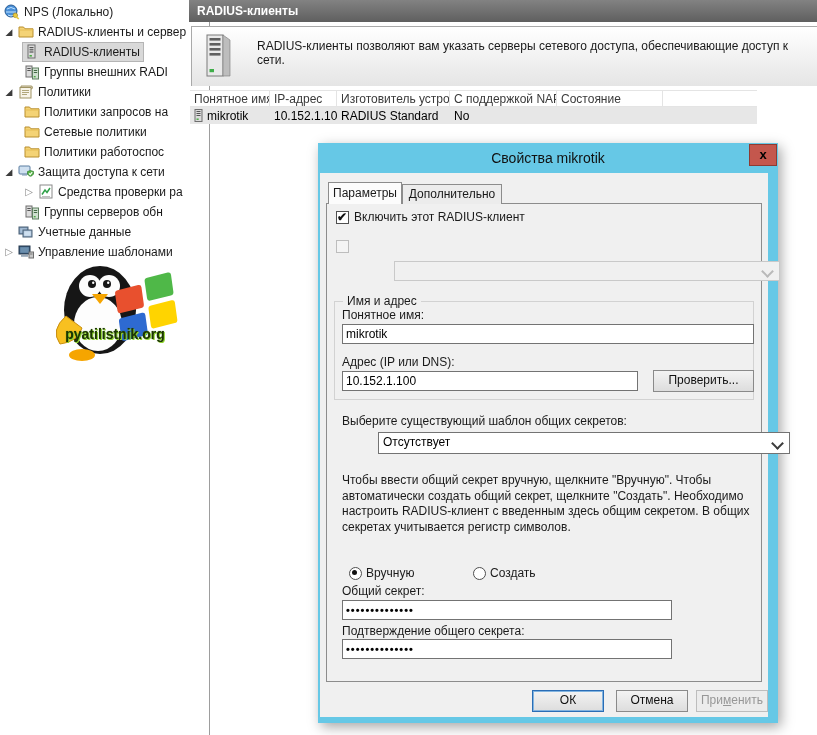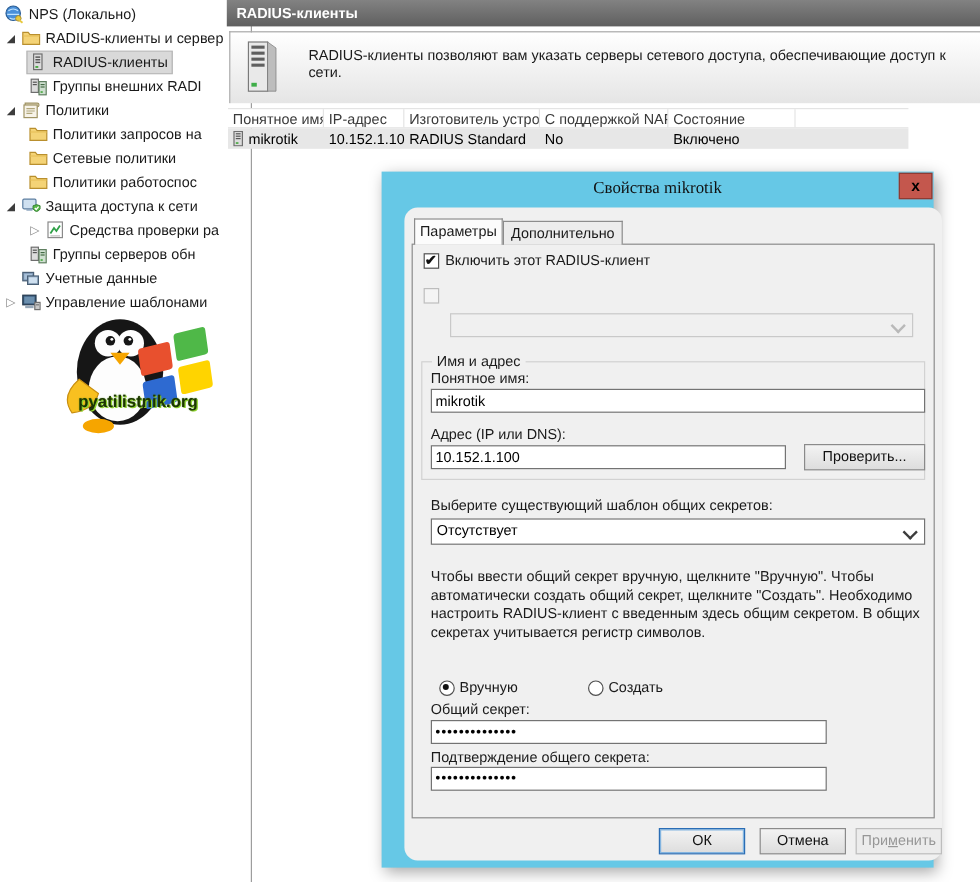--- a/index.html
+++ b/index.html
@@ -34,37 +34,37 @@
 
   .listview{position:absolute;left:190px;top:90px;width:567px;}
   .lv-head{display:flex;height:17px;border-top:1px solid #e4e4e4;border-bottom:1px solid #e4e4e4;background:#fff;box-sizing:border-box;}
   .lv-col{border-right:1px solid #e4e4e4;padding:1px 0 0 4px;color:#3a3a3a;overflow:hidden;white-space:nowrap;box-sizing:border-box;}
   .lv-row{display:flex;height:17px;background:#e7e7e7;align-items:center;}
   .lv-cell{padding-left:4px;overflow:hidden;white-space:nowrap;color:#000;box-sizing:border-box;display:flex;align-items:center;}
   .lv-cell svg{margin-right:3px;flex:0 0 auto;}
 
   
   .dialog{position:absolute;left:318px;top:143px;width:460px;height:580px;background:#66c8e6;box-shadow:3px 4px 12px rgba(0,0,0,0.35);}
-  .dialog-title{position:absolute;top:0;left:0;width:100%;height:38px;text-align:center;line-height:30px;font-size:14px;color:#111;font-family:Liberation Serif, serif;}
+  .dialog-title{position:absolute;top:0;left:0;width:100%;height:38px;text-align:center;line-height:30px;font-size:14px;color:#111;}
   .close-btn{position:absolute;top:1px;right:1px;width:28px;height:22px;background:#c4574d;border:1px solid #8e3b33;color:#000;font-weight:bold;text-align:center;line-height:19px;font-size:13px;box-sizing:border-box;cursor:default;}
-  .dlg-body{position:absolute;left:19px;top:30px;width:448px;height:544px;background:#f0f0f0;border-radius:11px;}
+  .dlg-body{position:absolute;left:2px;top:30px;width:448px;height:544px;background:#f0f0f0;}
 
   .tab-panel{position:absolute;left:6px;top:30px;width:436px;height:479px;border:1px solid #8c8c8c;box-sizing:border-box;background:#f0f0f0;}
   .tab{position:absolute;box-sizing:border-box;border:1px solid #8c8c8c;text-align:center;cursor:default;}
   .tab.active{left:8px;top:9px;width:74px;height:22px;background:#fcfcfc;border-bottom:none;padding-top:3px;}
   .tab.inactive{left:82px;top:11px;width:100px;height:20px;background:#ececec;border-bottom:none;padding-top:2px;}
 
   .lbl{position:absolute;white-space:nowrap;color:#1a1a1a;}
   .lbl.disabled{color:#9b9b9b;}
   .cb{position:absolute;width:13px;height:13px;background:#fff;border:1px solid #4f4f4f;box-sizing:border-box;}
   .cb.checked::after{content:"✔";position:absolute;left:0;top:-2px;font-size:12px;font-weight:bold;color:#111;}
   .cb.disabled{border-color:#bdbdbd;background:#f4f4f4;}
   .txt{position:absolute;box-sizing:border-box;border:1px solid #737373;background:#fff;font:12px "Liberation Sans",sans-serif;padding:1px 3px;color:#000;outline:none;}
   .txt.pw{font-weight:bold;letter-spacing:1px;font-size:11px;}
-  .combo{position:absolute;box-sizing:border-box;border:1px solid #737373;background:#fff;}
+  .combo{position:absolute;box-sizing:border-box;border:1px solid #737373;background:#fff;margin-left:36px;}
   .combo .val{position:absolute;left:4px;top:2px;color:#000;white-space:nowrap;}
   .combo .chev{position:absolute;right:7px;top:5px;width:7px;height:7px;border-right:2px solid #3c3c3c;border-bottom:2px solid #3c3c3c;transform:rotate(45deg);}
   .combo.disabled{background:#f0f0f0;border-color:#c9c9c9;}
   .combo.disabled .chev{border-color:#b9b9b9;}
   .grp{position:absolute;border:1px solid #d2d2d2;box-sizing:border-box;}
   .grp-title{position:absolute;top:-8px;left:8px;background:#f0f0f0;padding:0 4px;color:#1a1a1a;white-space:nowrap;}
   .radio{position:absolute;width:13px;height:13px;border:1px solid #4f4f4f;border-radius:50%;background:#fff;box-sizing:border-box;}
   .radio.checked::after{content:"";position:absolute;left:2px;top:2px;width:5px;height:5px;border-radius:50%;background:#111;}
   .desc{position:absolute;line-height:15.5px;color:#1a1a1a;}
   .btn{position:absolute;box-sizing:border-box;height:22px;background:linear-gradient(#f3f3f3,#dddddd);border:1px solid #8a8a8a;text-align:center;line-height:19px;color:#111;cursor:default;}
@@ -333,21 +333,20 @@
             <rect x="2.5" y="2" width="4" height="1" fill="#555"></rect>
             <rect x="2.5" y="4" width="4" height="1" fill="#555"></rect>
             <rect x="2.5" y="6" width="4" height="1" fill="#555"></rect>
             <rect x="2.5" y="9.5" width="2.2" height="1.4" fill="#49a942"></rect>
           </svg>
         <span>mikrotik</span>
       </div>
       <div class="lv-cell" style="width:67px">10.152.1.100</div>
       <div class="lv-cell" style="width:113px">RADIUS Standard</div>
       <div class="lv-cell" style="width:107px">No</div>
-      <div class="lv-cell" style="width:200px">Включено</div>
     </div>
   </div>
 
   <div class="dialog">
     <div class="dialog-title">Свойства mikrotik</div>
     <div class="close-btn">x</div>
 
     <div class="dlg-body">
       <div class="tab-panel"></div>
       <div class="tab active">Параметры</div>

